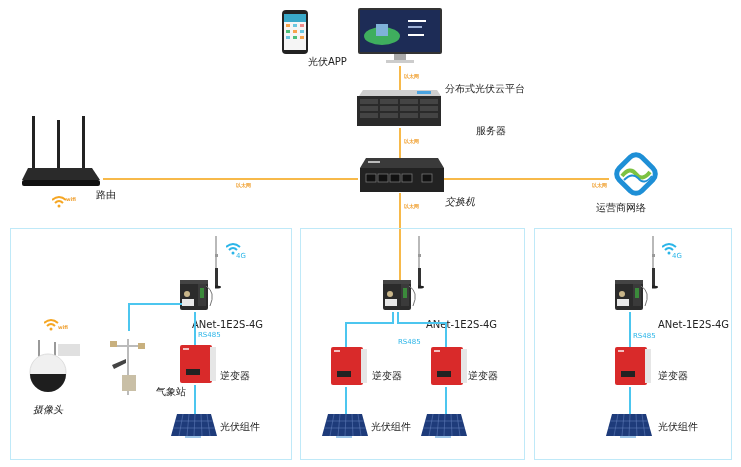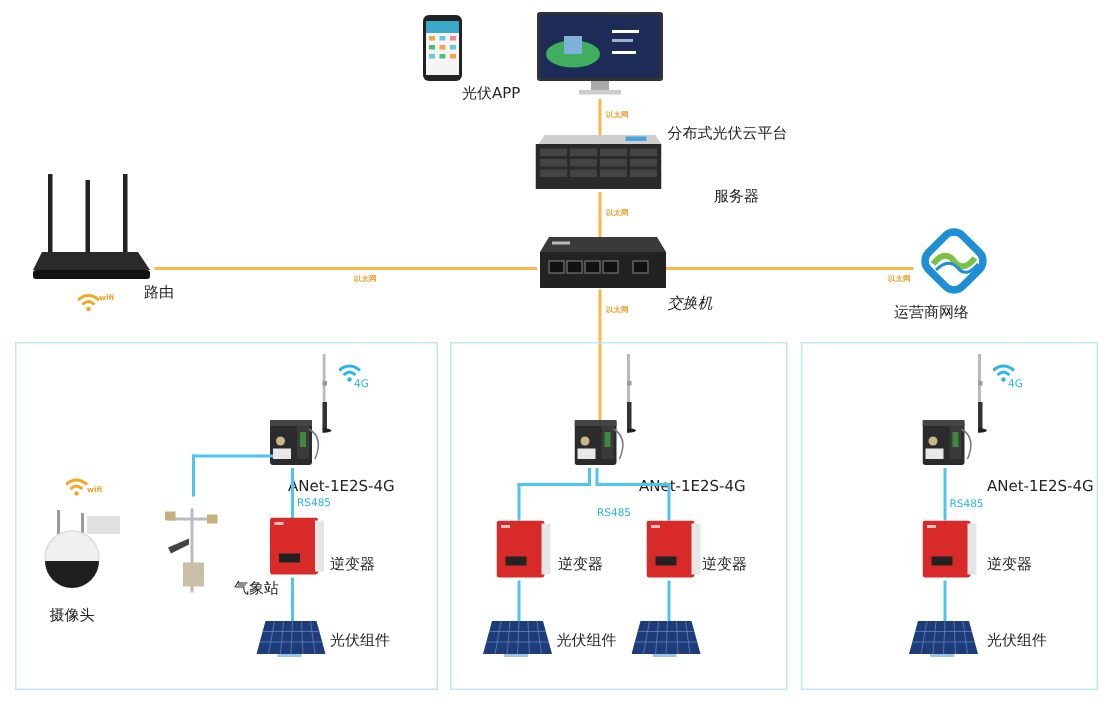--- a/index.html
+++ b/index.html
@@ -198,21 +198,21 @@
     <use href="#wifi-orange"></use>
   </svg>
 <div class="eth-lbl" style="left:58px;top:324px;">wifi</div>
 <svg class="abs" style="left:28px;top:338px" width="54" height="56">
   <rect x="30" y="6" width="22" height="12" fill="#e0e0e0"></rect>
   <rect x="10" y="2" width="2" height="18" fill="#999"></rect>
   <rect x="26" y="4" width="2" height="16" fill="#999"></rect>
   <circle cx="20" cy="34" r="18" fill="#f0f0f0" stroke="#ddd"></circle>
   <path d="M2 36 A18 18 0 0 0 38 36 Z" fill="#1e1e1e"></path>
 </svg>
-<div class="lbl" style="left:33px;top:403px;">摄像头</div>
+<div class="lbl" style="left:33px;top:403px;font-style:italic;">摄像头</div>
 
 <svg class="abs" style="left:108px;top:335px" width="40" height="62">
   <rect x="19" y="4" width="2" height="56" fill="#bbb"></rect>
   <rect x="4" y="10" width="32" height="2" fill="#bbb"></rect>
   <rect x="2" y="6" width="7" height="6" fill="#c8b07e"></rect>
   <rect x="30" y="8" width="7" height="6" fill="#c8b07e"></rect>
   <polygon points="4,30 18,24 18,28 6,34" fill="#444"></polygon>
   <rect x="14" y="40" width="14" height="16" fill="#c9bfa6"></rect>
 </svg>
 <div class="lbl" style="left:156px;top:385px;">气象站</div>

